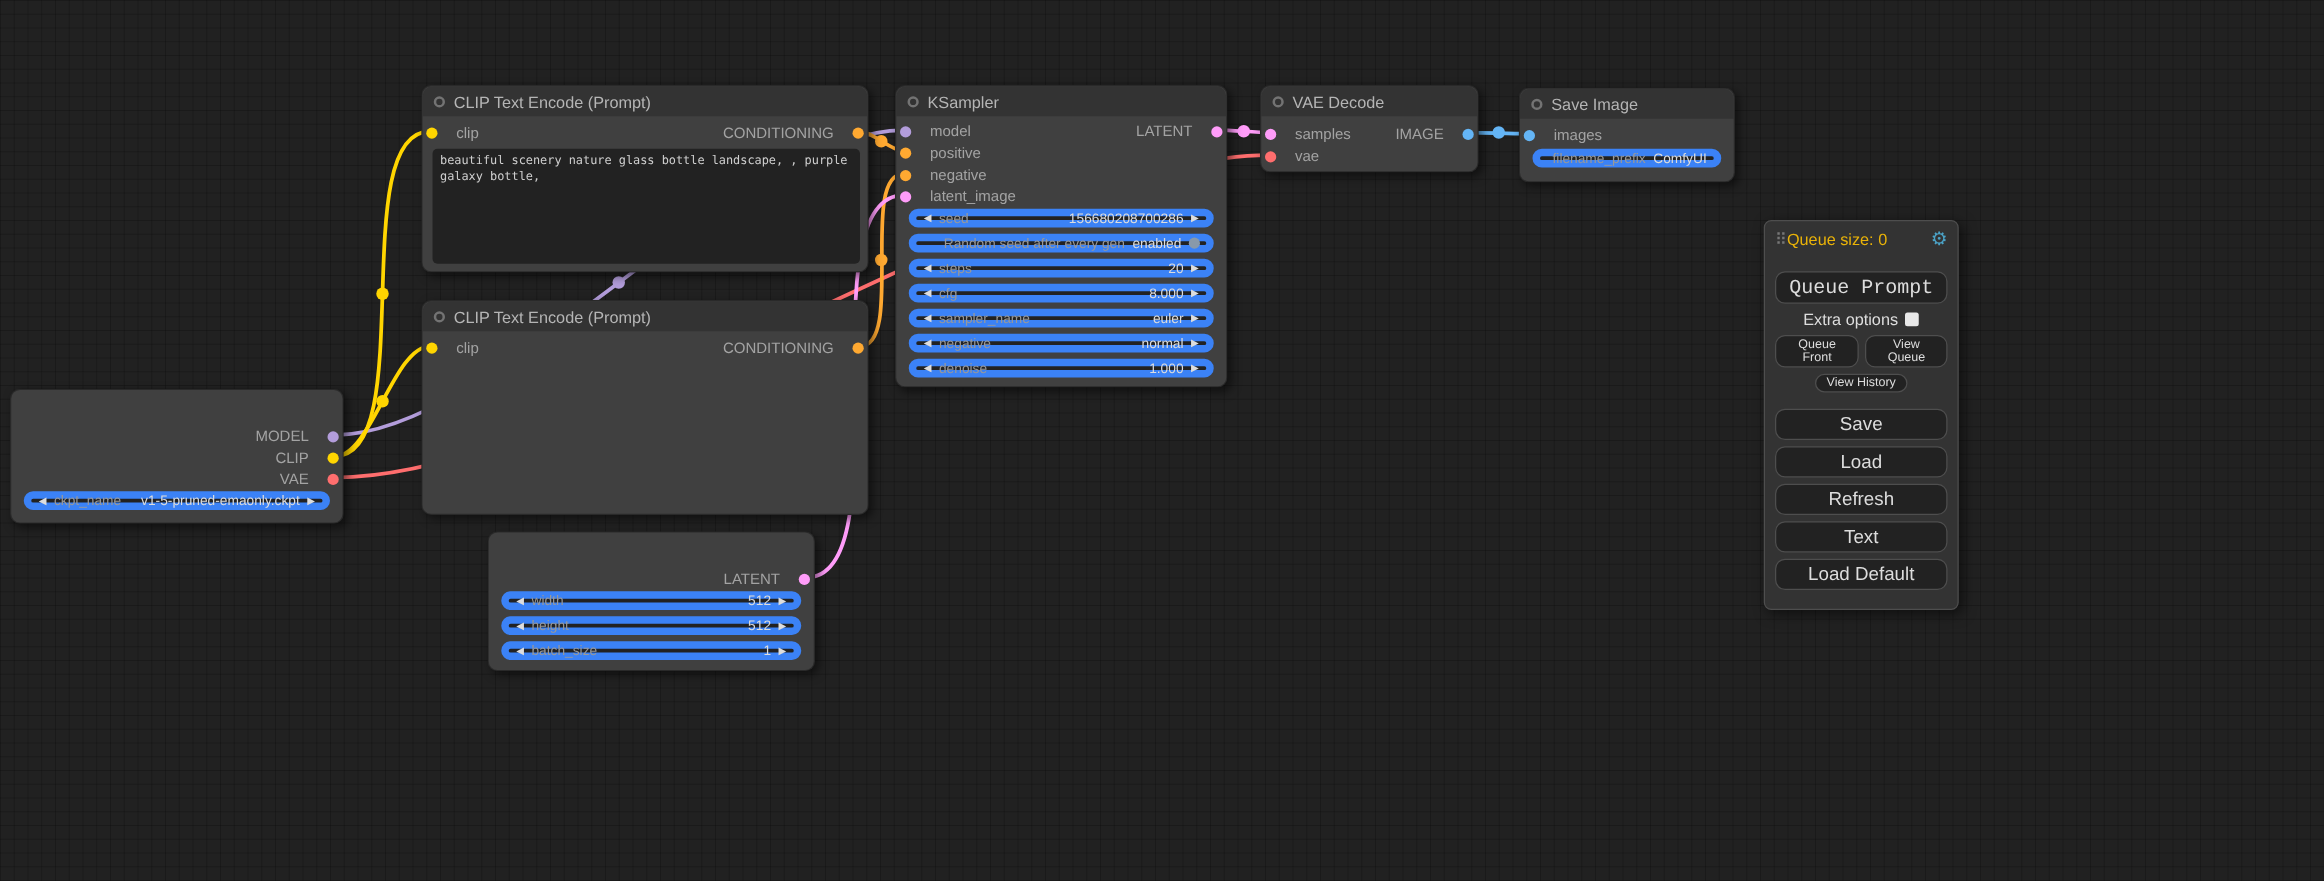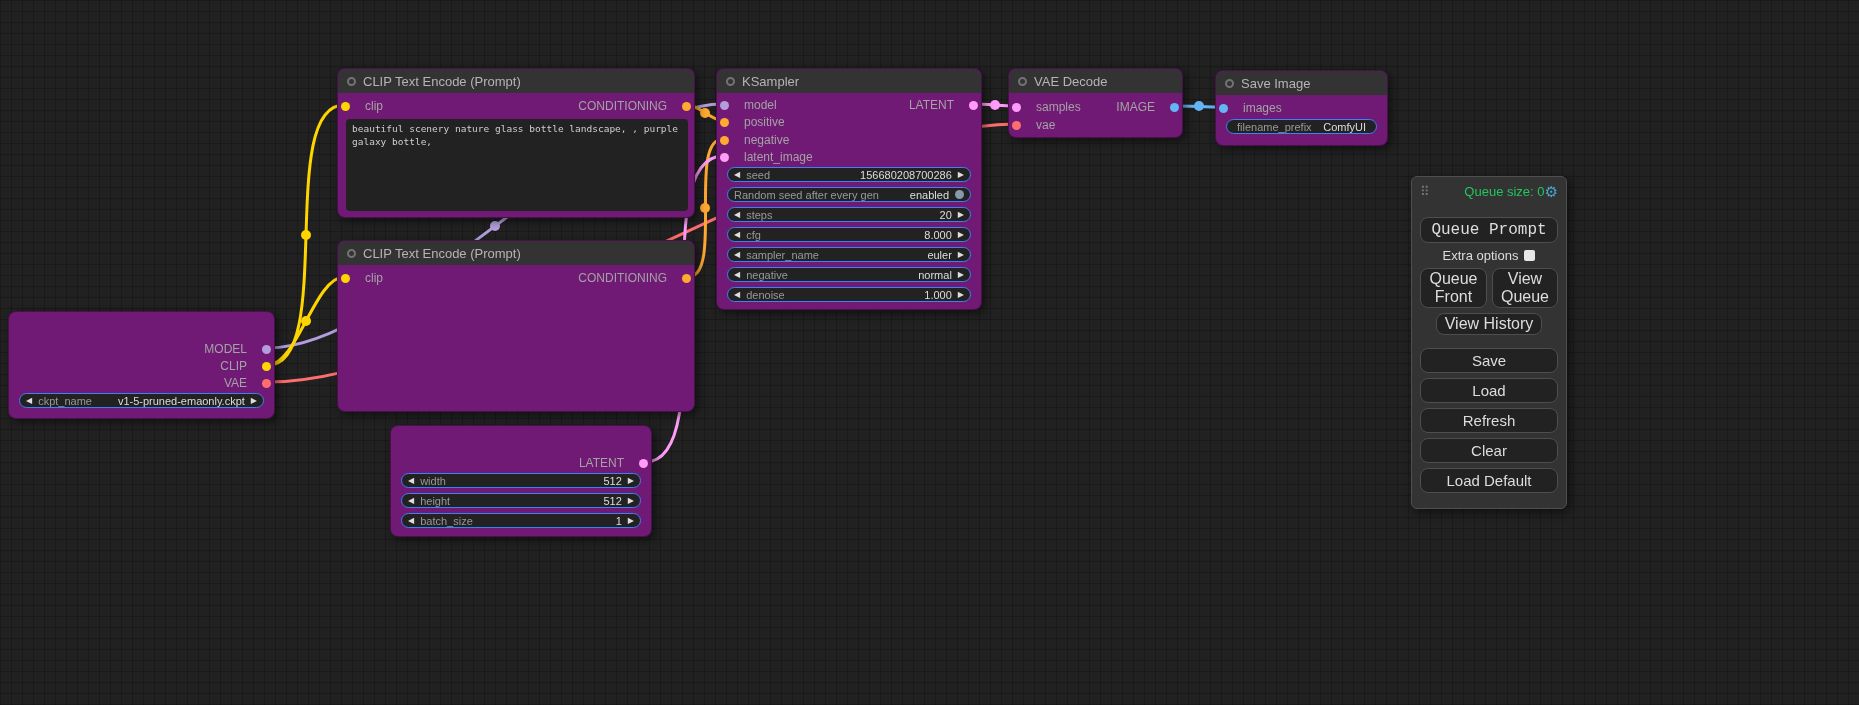--- a/index.html
+++ b/index.html
@@ -18,69 +18,69 @@
   .wire { fill:none; stroke-width:3; stroke-linecap:round; }
   .wk-model { stroke:var(--c-model); } .wk-clip { stroke:var(--c-clip); }
   .wk-vae { stroke:var(--c-vae); } .wk-conditioning { stroke:var(--c-conditioning); }
   .wk-latent { stroke:var(--c-latent); } .wk-image { stroke:var(--c-image); }
   .ld-model { fill:var(--c-model); } .ld-clip { fill:var(--c-clip); }
   .ld-vae { fill:var(--c-vae); } .ld-conditioning { fill:var(--c-conditioning); }
   .ld-latent { fill:var(--c-latent); } .ld-image { fill:var(--c-image); }
 
   .node {
     position:absolute; z-index:2;
-    background:#701a75; border:1px solid rgba(0,0,0,0.35); border-radius:8px;
+    background:#404040; border:1px solid rgba(0,0,0,0.35); border-radius:8px;
     box-shadow:3px 3px 8px rgba(0,0,0,0.5);
     color:#a3a3a3;
   }
   .node-header { height:24px; background:#333; border-radius:8px 8px 0 0;
     display:flex; align-items:center; gap:7px; padding:0 9px; }
   .collapse-dot { width:9px; height:9px; border-radius:50%; border:2px solid #737373; flex:none; }
   .node-title { color:#b5b5b5; font-size:13px; white-space:nowrap; }
 
   .slot { position:absolute; height:14px; display:flex; align-items:center; gap:15px;
     font-size:12px; color:#a3a3a3; white-space:nowrap; }
   .slot.in { left:3px; }
   .slot.out { right:3px; flex-direction:row-reverse; }
   .dot { width:9px; height:9px; border-radius:50%; flex:none; }
   .dk-model { background:var(--c-model); } .dk-clip { background:var(--c-clip); }
   .dk-vae { background:var(--c-vae); } .dk-conditioning { background:var(--c-conditioning); }
   .dk-latent { background:var(--c-latent); } .dk-image { background:var(--c-image); }
 
   .widget { position:absolute; left:10px; right:10px; height:15px;
-    background:#222; border:1px solid #3b82f6; border-radius:8px;
+    background:#222; border:6px solid #3b82f6; border-radius:8px;
     display:flex; align-items:center; gap:6px; padding:0 6px;
     font-size:11px; color:#999; white-space:nowrap; }
   .widget .arrow { color:#ddd; font-size:8px; line-height:1; }
   .widget .wname { color:#999; }
   .widget .wvalue { margin-left:auto; color:#ddd; }
   .widget .toggle-dot { width:9px; height:9px; border-radius:50%; background:var(--c-toggle_on); flex:none; }
 
   textarea.prompt-text { position:absolute; background:#222; border:none; border-radius:4px;
     color:#cfcfcf; font-family:"DejaVu Sans Mono", monospace; font-size:9.5px;
     line-height:1.35; padding:4px 6px; resize:none; outline:none; overflow:hidden; }
 
   .queue-panel { position:absolute; left:1411px; top:176px; width:156px; z-index:5;
     background:#333; border:1px solid #4e4e4e; border-radius:6px;
     box-shadow:3px 3px 10px rgba(0,0,0,0.55); padding:7px 8px 10px 8px; color:#ddd; }
   .qp-header { display:flex; align-items:center; margin-bottom:6px; }
   .drag-handle { color:#777; font-size:13px; cursor:grab; }
-  .queue-size { flex:1; text-align:right; font-size:13px; color:#22c55e; }
+  .queue-size { flex:1; text-align:left; font-size:13px; color:#eab308; }
   .gear { color:var(--c-gear); font-size:15px; line-height:1; cursor:pointer; }
   .q-btn { display:block; width:100%; background:#222; border:1px solid #4e4e4e; border-radius:8px;
     color:#ddd; font-size:15px; font-family:inherit; padding:3px 0; margin:5px 0; cursor:pointer; text-align:center; }
   .q-btn.big { font-size:16px; margin-top:18px;font-family:Liberation Mono, monospace; }
   .extra-row { display:flex; align-items:center; justify-content:center; gap:6px;
     font-size:13px; color:#ddd; margin:4px 0 5px 0; }
   .extra-row input { appearance:none; width:11px; height:11px; background:#e8e8e8;
     border-radius:2px; cursor:pointer; }
   .small-row { display:flex; justify-content:center; gap:5px; margin-bottom:5px; }
   .small-row.last { margin-bottom:13px;align-items:center; }
   .q-small { background:#222; border:1px solid #4e4e4e; border-radius:8px; color:#ddd;
-    font-size:16px; font-family:inherit; padding:1px 8px; cursor:pointer; }
+    font-size:10px; font-family:inherit; padding:1px 8px; cursor:pointer; }
 </style>
 </head>
 <body>
 
 <div class="canvas">
 
   <svg class="links" width="1859" height="705" viewBox="0 0 1859 705">
     <path class="wire wk-model" d="M268,348 C397,348 593,104 723,104"></path>
     <path class="wire wk-clip" d="M268,365 C336,365 276,105 344,105"></path>
     <path class="wire wk-clip" d="M268,365 C297,365 315,277 344,277"></path>
@@ -203,21 +203,21 @@
       <span class="dot dk-latent"></span>
       <span>LATENT</span>
     </div>
     <div class="widget" style="top:98px">
       <span class="arrow">◀</span>
       <span class="wname">seed</span>
       <span class="wvalue">156680208700286</span>
       <span class="arrow">▶</span>
     </div>
     <div class="widget" style="top:118px">
-      <span class="wname" style="margin-left:0">Random seed after every gen</span>
+      <span class="wname" style="margin-left:16px">Random seed after every gen</span>
       <span class="wvalue">enabled</span>
       <span class="toggle-dot"></span>
     </div>
     <div class="widget" style="top:138px">
       <span class="arrow">◀</span>
       <span class="wname">steps</span>
       <span class="wvalue">20</span>
       <span class="arrow">▶</span>
     </div>
     <div class="widget" style="top:158px">
@@ -294,17 +294,17 @@
     <div class="small-row">
       <button class="q-small">Queue Front</button>
       <button class="q-small">View Queue</button>
     </div>
     <div class="small-row last">
       <button class="q-small">View History</button>
     </div>
     <button class="q-btn">Save</button>
     <button class="q-btn">Load</button>
     <button class="q-btn">Refresh</button>
-    <button class="q-btn">Clear</button>
+    <button class="q-btn">Text</button>
     <button class="q-btn">Load Default</button>
   </div>
 
 </div>
 
 </body></html>

